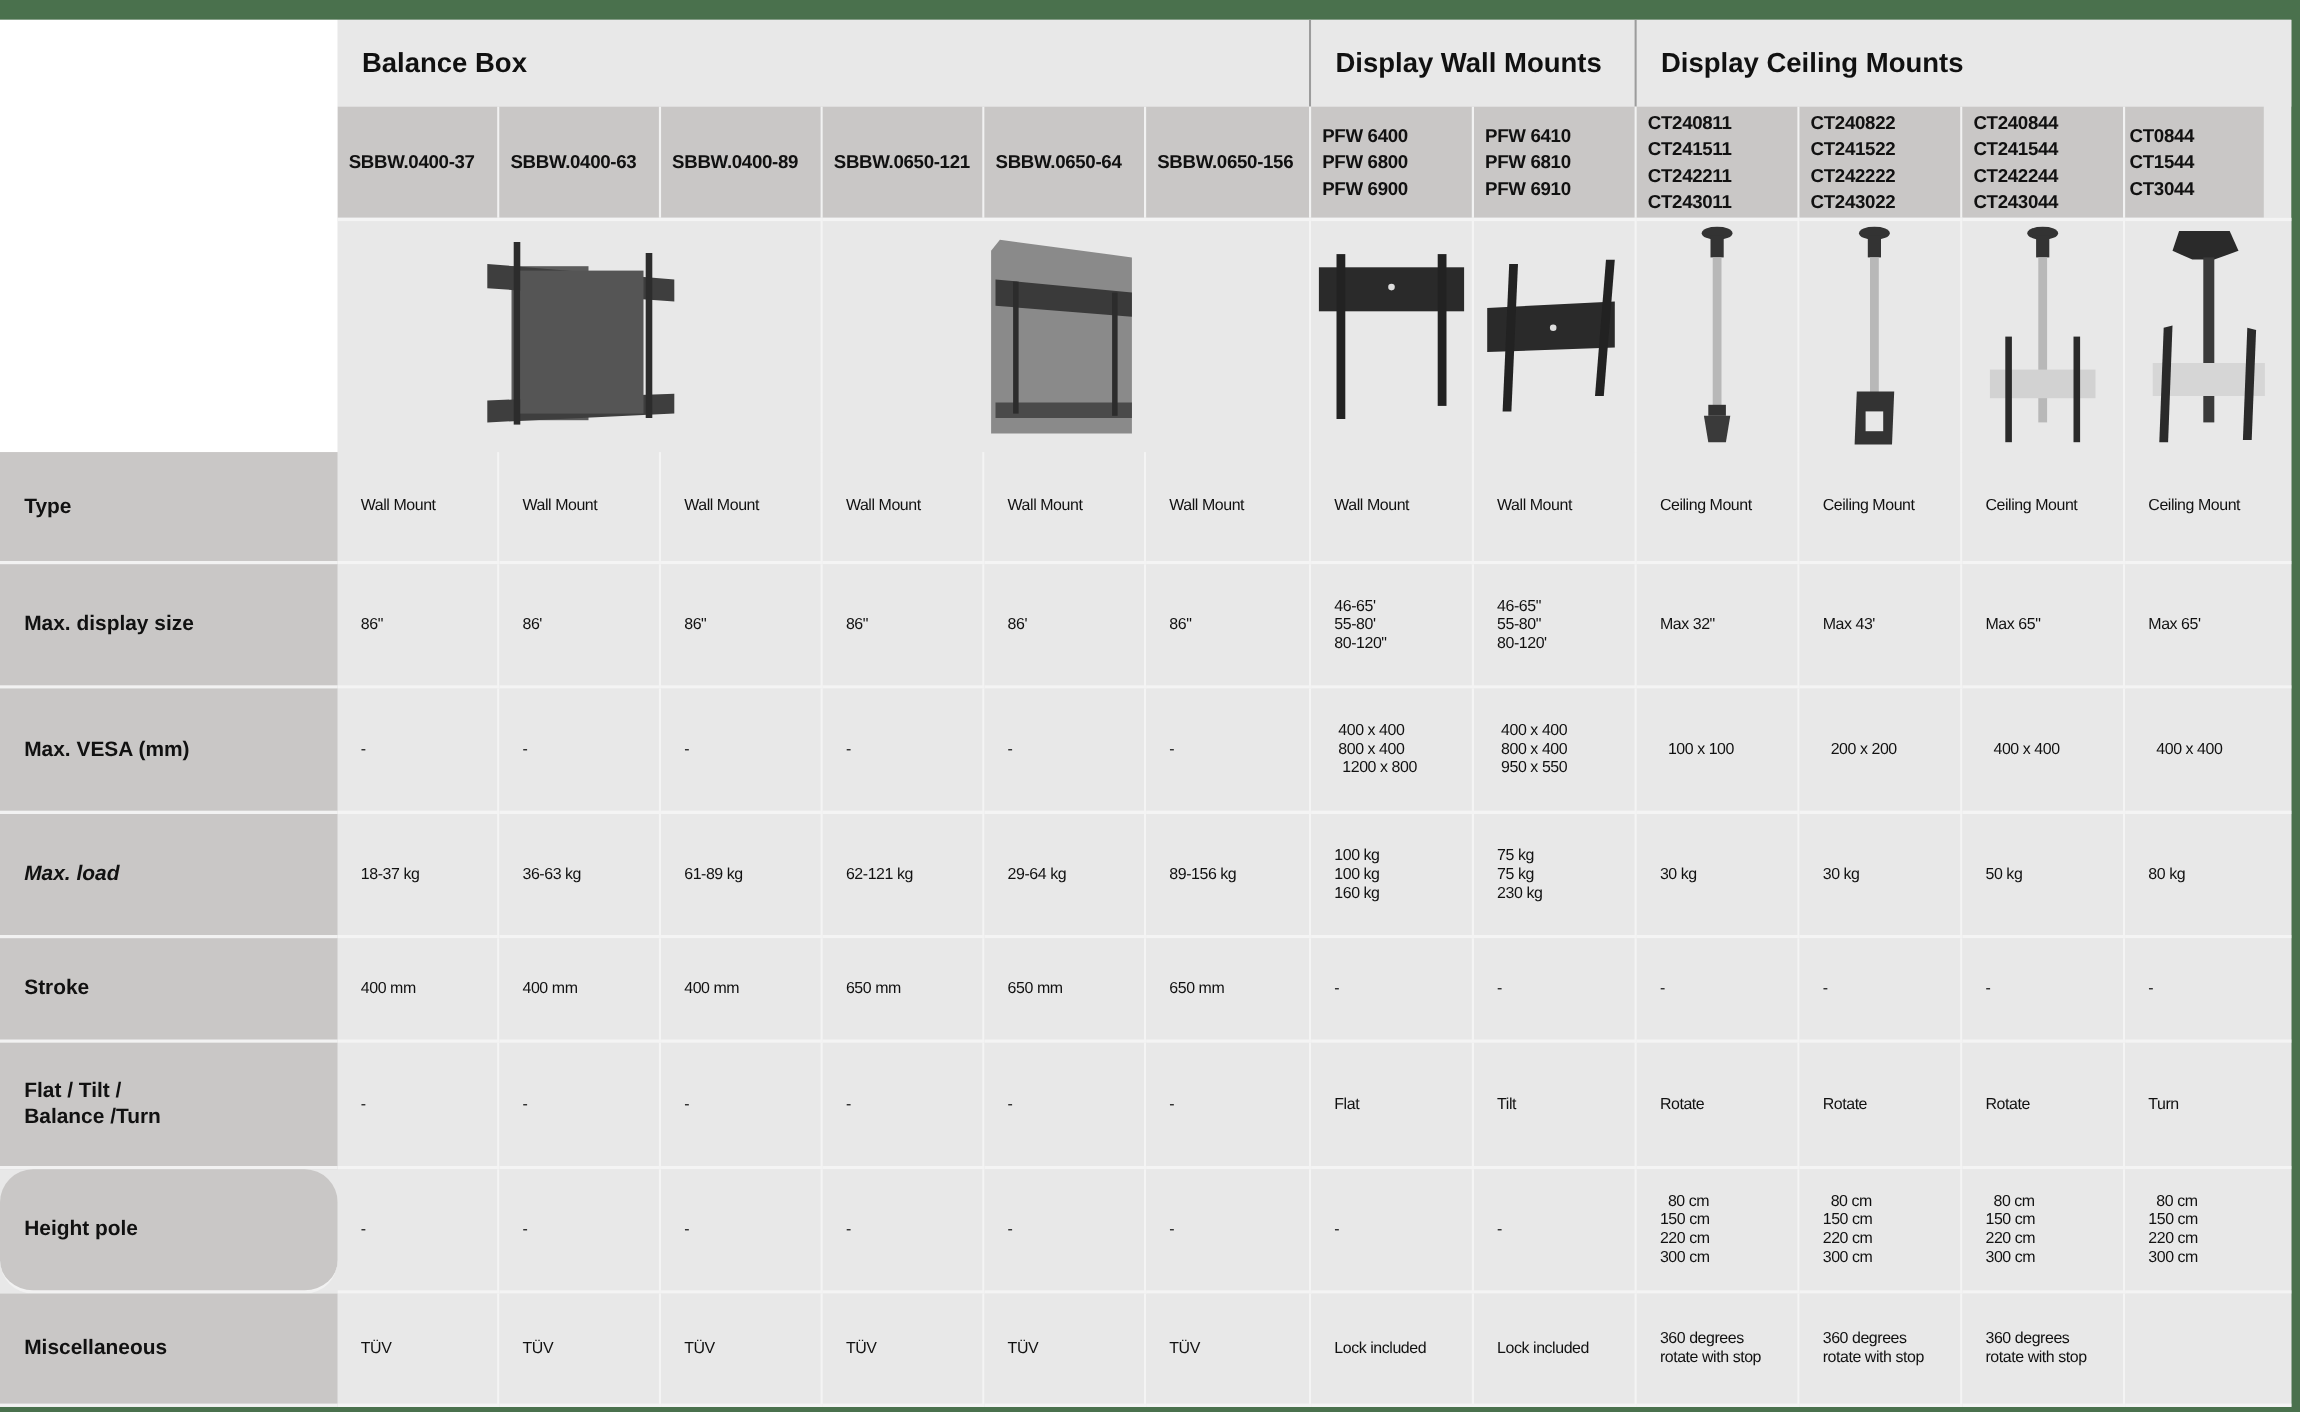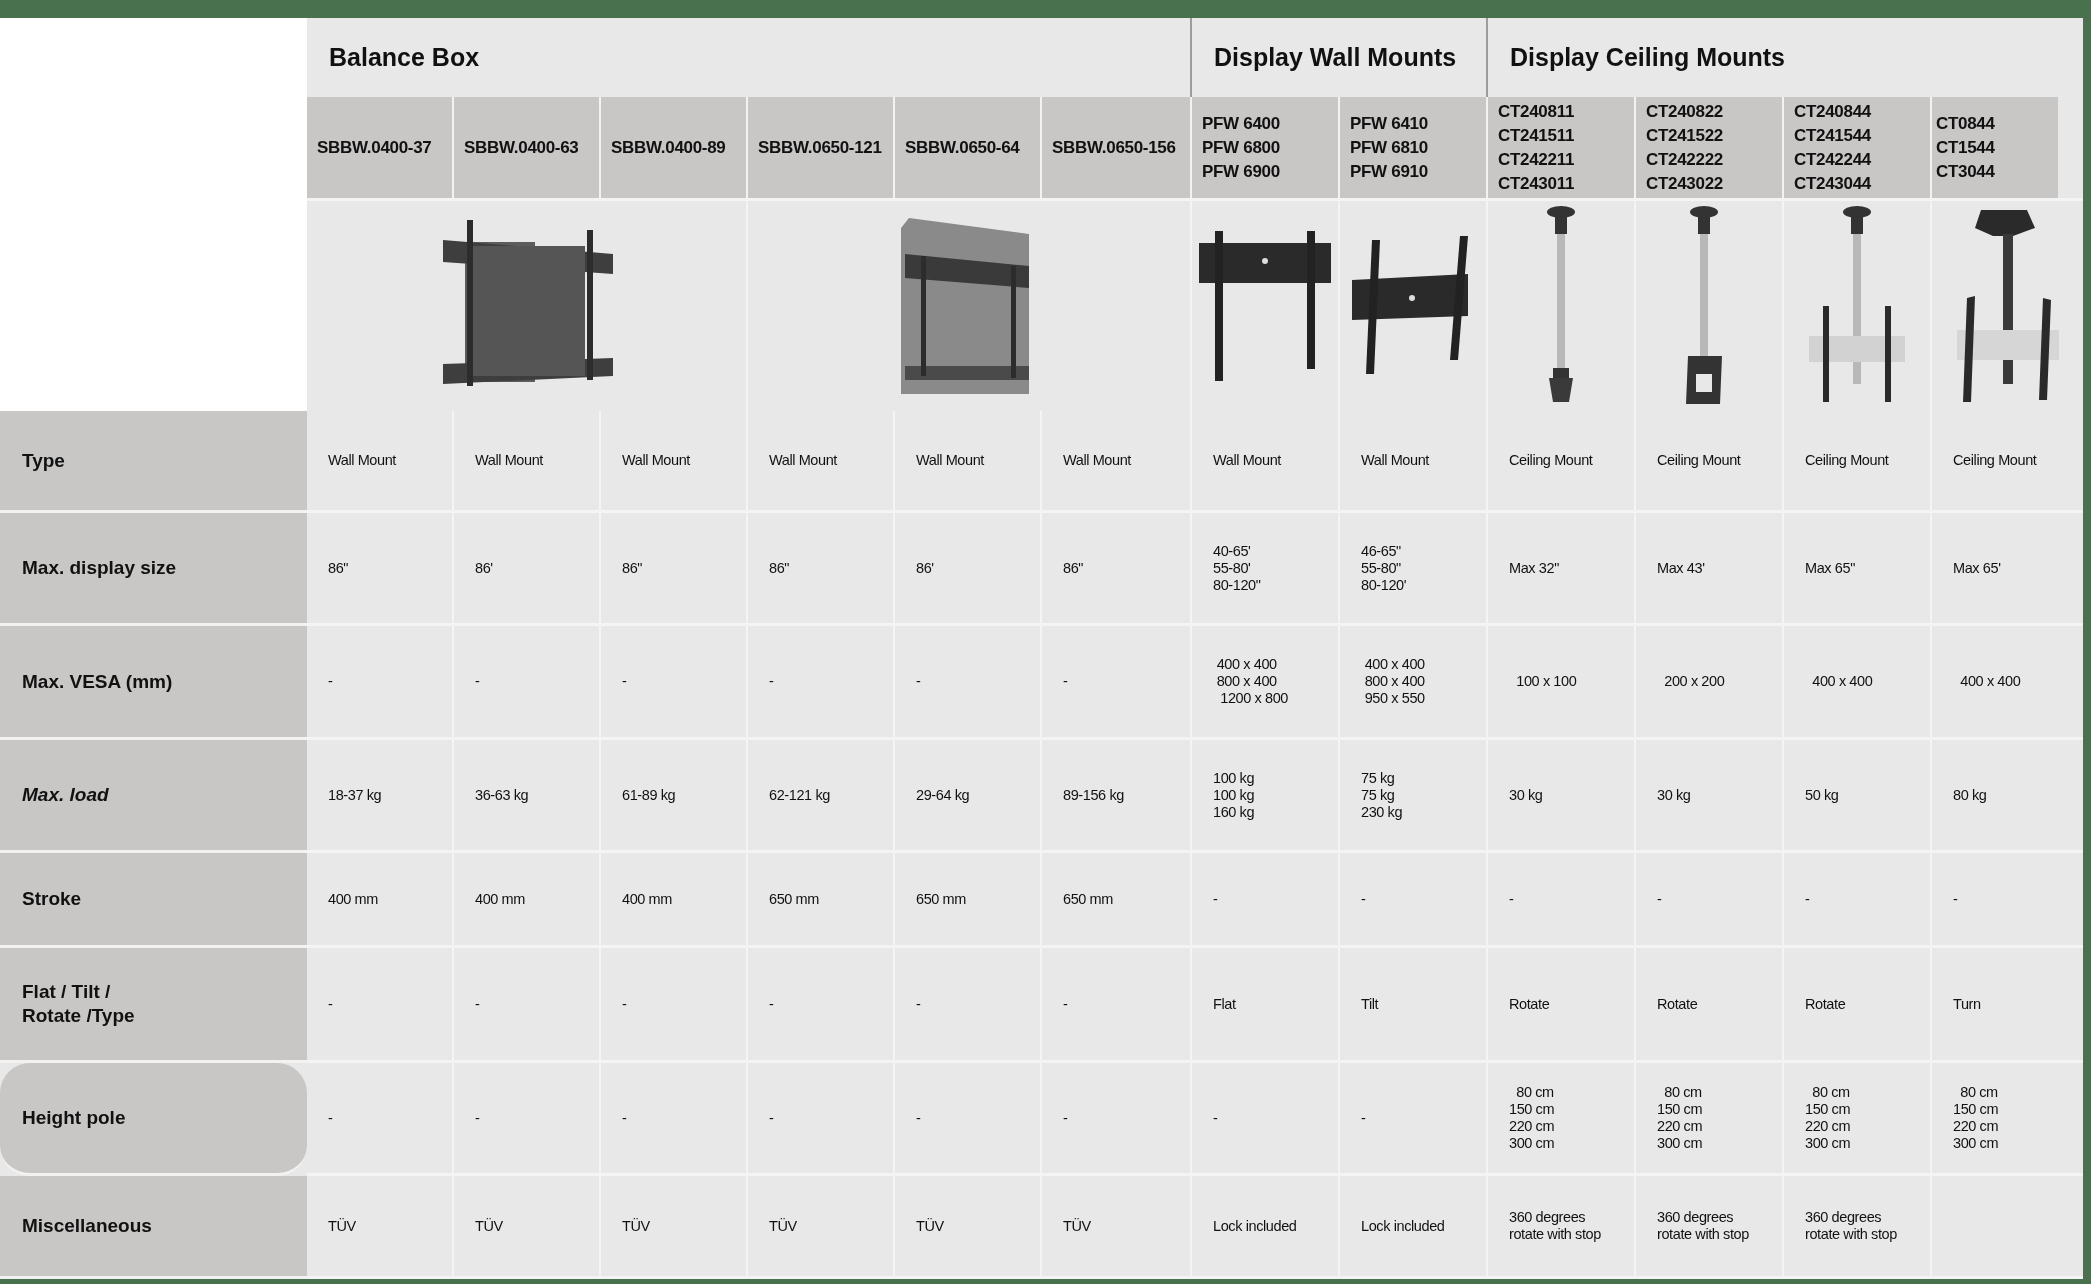--- a/index.html
+++ b/index.html
@@ -140,21 +140,21 @@
       <div class="cell val" style="left: 1636px; top: 393px; width: 148px; height: 102px;">Ceiling Mount</div>
       <div class="cell val" style="left: 1784px; top: 393px; width: 148px; height: 102px;">Ceiling Mount</div>
       <div class="cell val" style="left: 1932px; top: 393px; width: 151px; height: 102px; border-right: none;">Ceiling Mount</div>
       <div class="cell lbl" style="left: 0px; top: 495px; width: 307px; height: 113px;">Max. display size</div>
       <div class="cell val" style="left: 307px; top: 495px; width: 147px; height: 113px;">86"</div>
       <div class="cell val" style="left: 454px; top: 495px; width: 147px; height: 113px;">86'</div>
       <div class="cell val" style="left: 601px; top: 495px; width: 147px; height: 113px;">86"</div>
       <div class="cell val" style="left: 748px; top: 495px; width: 147px; height: 113px;">86"</div>
       <div class="cell val" style="left: 895px; top: 495px; width: 147px; height: 113px;">86'</div>
       <div class="cell val" style="left: 1042px; top: 495px; width: 150px; height: 113px;">86"</div>
-      <div class="cell val" style="left: 1192px; top: 495px; width: 148px; height: 113px;">40-65'
+      <div class="cell val" style="left: 1192px; top: 495px; width: 148px; height: 113px;">46-65'
 55-80'
 80-120"</div>
       <div class="cell val" style="left: 1340px; top: 495px; width: 148px; height: 113px;">46-65"
 55-80"
 80-120'</div>
       <div class="cell val" style="left: 1488px; top: 495px; width: 148px; height: 113px;">Max 32"</div>
       <div class="cell val" style="left: 1636px; top: 495px; width: 148px; height: 113px;">Max 43'</div>
       <div class="cell val" style="left: 1784px; top: 495px; width: 148px; height: 113px;">Max 65"</div>
       <div class="cell val" style="left: 1932px; top: 495px; width: 151px; height: 113px; border-right: none;">Max 65'</div>
       <div class="cell lbl" style="left: 0px; top: 608px; width: 307px; height: 114px;">Max. VESA (mm)</div>
@@ -198,21 +198,21 @@
       <div class="cell val" style="left: 748px; top: 835px; width: 147px; height: 95px;">650 mm</div>
       <div class="cell val" style="left: 895px; top: 835px; width: 147px; height: 95px;">650 mm</div>
       <div class="cell val" style="left: 1042px; top: 835px; width: 150px; height: 95px;">650 mm</div>
       <div class="cell val" style="left: 1192px; top: 835px; width: 148px; height: 95px;">-</div>
       <div class="cell val" style="left: 1340px; top: 835px; width: 148px; height: 95px;">-</div>
       <div class="cell val" style="left: 1488px; top: 835px; width: 148px; height: 95px;">-</div>
       <div class="cell val" style="left: 1636px; top: 835px; width: 148px; height: 95px;">-</div>
       <div class="cell val" style="left: 1784px; top: 835px; width: 148px; height: 95px;">-</div>
       <div class="cell val" style="left: 1932px; top: 835px; width: 151px; height: 95px; border-right: none;">-</div>
       <div class="cell lbl" style="left: 0px; top: 930px; width: 307px; height: 115px;">Flat / Tilt /
-Rotate /Type</div>
+Balance /Turn</div>
       <div class="cell val" style="left: 307px; top: 930px; width: 147px; height: 115px;">-</div>
       <div class="cell val" style="left: 454px; top: 930px; width: 147px; height: 115px;">-</div>
       <div class="cell val" style="left: 601px; top: 930px; width: 147px; height: 115px;">-</div>
       <div class="cell val" style="left: 748px; top: 930px; width: 147px; height: 115px;">-</div>
       <div class="cell val" style="left: 895px; top: 930px; width: 147px; height: 115px;">-</div>
       <div class="cell val" style="left: 1042px; top: 930px; width: 150px; height: 115px;">-</div>
       <div class="cell val" style="left: 1192px; top: 930px; width: 148px; height: 115px;">Flat</div>
       <div class="cell val" style="left: 1340px; top: 930px; width: 148px; height: 115px;">Tilt</div>
       <div class="cell val" style="left: 1488px; top: 930px; width: 148px; height: 115px;">Rotate</div>
       <div class="cell val" style="left: 1636px; top: 930px; width: 148px; height: 115px;">Rotate</div>

